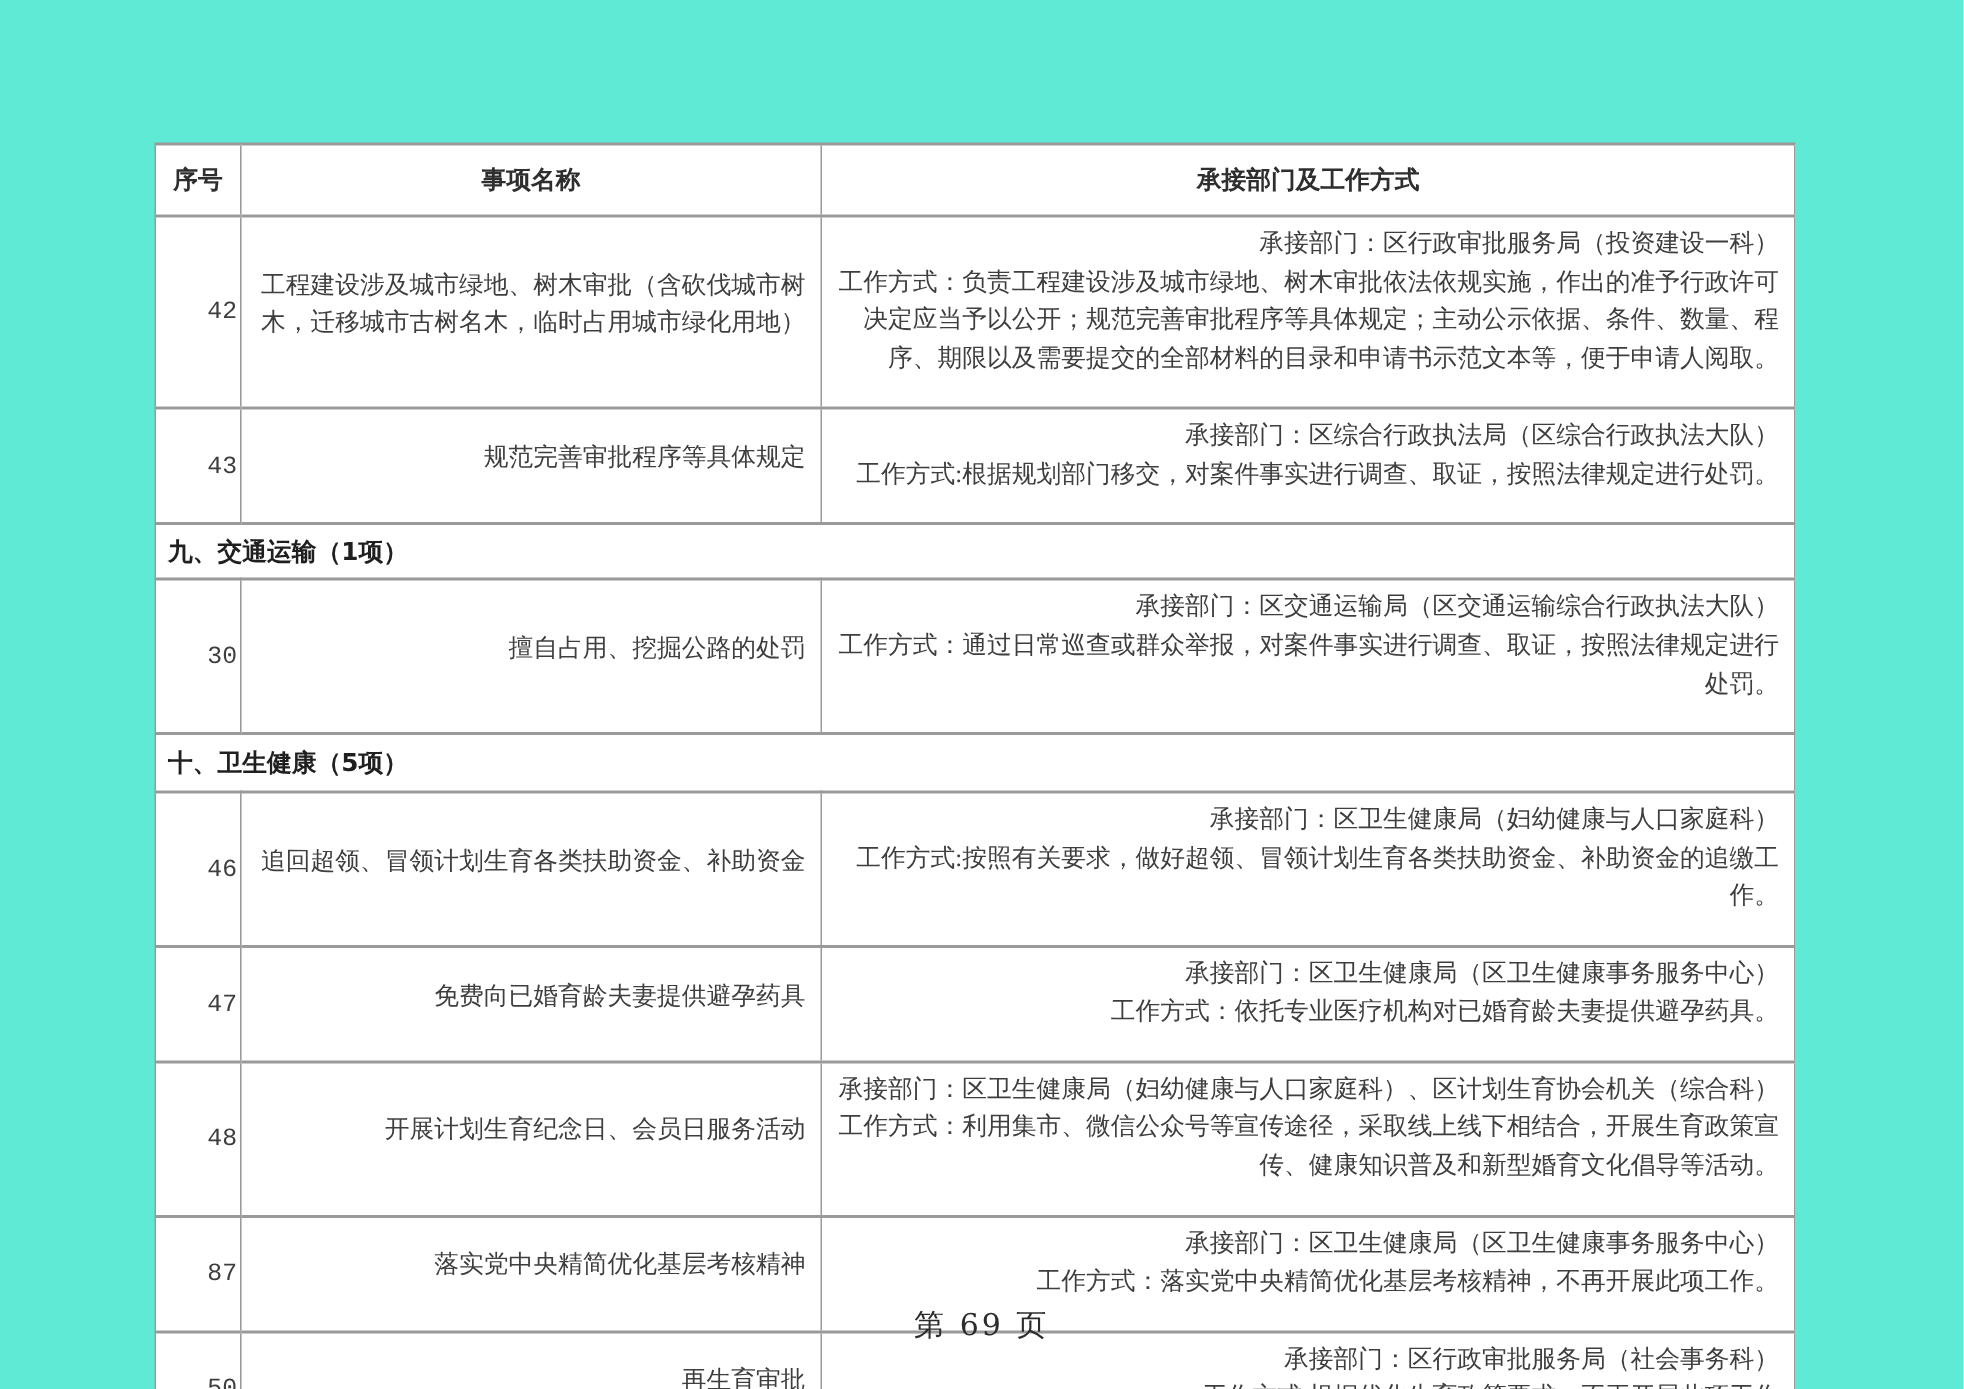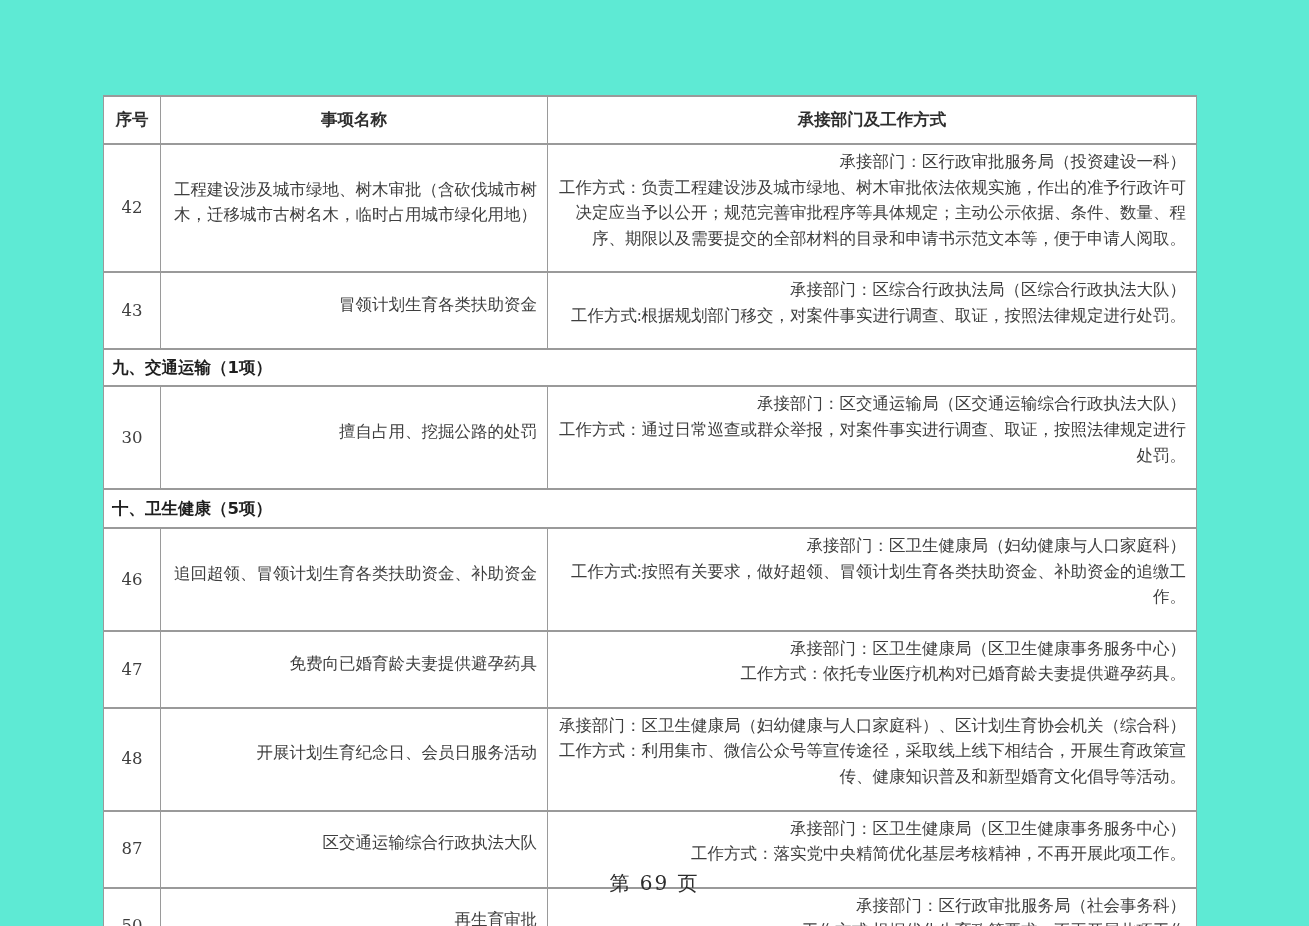--- a/index.html
+++ b/index.html
@@ -37,23 +37,24 @@
     background: #ffffff;
   }
   th.h-cell {
     font-family: "DejaVu Sans", "Liberation Sans", sans-serif;
     font-weight: bold;
     font-size: 17px;
     text-align: center;
     color: #2e2e2e;
   }
   td.c-no {
-    text-align: center;
+    text-align: right;
     font-size: 17px;
     padding: 2px;
+    font-family: Liberation Mono, monospace;
   }
   td.c-name {
     text-align: right;
     padding: 4px 10px 16px 11px;
   }
   td.c-dept {
     text-align: right;
     padding: 4px 10px 20px 9px;
     font-family: Liberation Serif, serif;
   }
@@ -99,21 +100,21 @@
       <td class="c-no">42</td>
       <td class="c-name">工程建设涉及城市绿地、树木审批（含砍伐城市树木，迁移城市古树名木，临时占用城市绿化用地）</td>
       <td class="c-dept">
         <div>承接部门：区行政审批服务局（投资建设一科）</div>
         <div>工作方式：负责工程建设涉及城市绿地、树木审批依法依规实施，作出的准予行政许可决定应当予以公开；规范完善审批程序等具体规定；主动公示依据、条件、数量、程序、期限以及需要提交的全部材料的目录和申请书示范文本等，便于申请人阅取。</div>
       </td>
     </tr>
 
     <tr style="height:60px">
       <td class="c-no">43</td>
-      <td class="c-name">冒领计划生育各类扶助资金</td>
+      <td class="c-name">规范完善审批程序等具体规定</td>
       <td class="c-dept">
         <div>承接部门：区综合行政执法局（区综合行政执法大队）</div>
         <div>工作方式:根据规划部门移交，对案件事实进行调查、取证，按照法律规定进行处罚。</div>
       </td>
     </tr>
 
 
     <tr style="height:37px">
       <td class="c-section" colspan="3">九、交通运输（1项）</td>
     </tr>
@@ -153,21 +154,21 @@
       <td class="c-no">48</td>
       <td class="c-name">开展计划生育纪念日、会员日服务活动</td>
       <td class="c-dept">
         <div>承接部门：区卫生健康局（妇幼健康与人口家庭科）、区计划生育协会机关（综合科）</div>
         <div>工作方式：利用集市、微信公众号等宣传途径，采取线上线下相结合，开展生育政策宣传、健康知识普及和新型婚育文化倡导等活动。</div>
       </td>
     </tr>
 
     <tr style="height:52px">
       <td class="c-no">87</td>
-      <td class="c-name">区交通运输综合行政执法大队</td>
+      <td class="c-name">落实党中央精简优化基层考核精神</td>
       <td class="c-dept">
         <div>承接部门：区卫生健康局（区卫生健康事务服务中心）</div>
         <div>工作方式：落实党中央精简优化基层考核精神，不再开展此项工作。</div>
       </td>
     </tr>
 
     <tr style="height:55px">
       <td class="c-no">50</td>
       <td class="c-name">再生育审批</td>
       <td class="c-dept">

